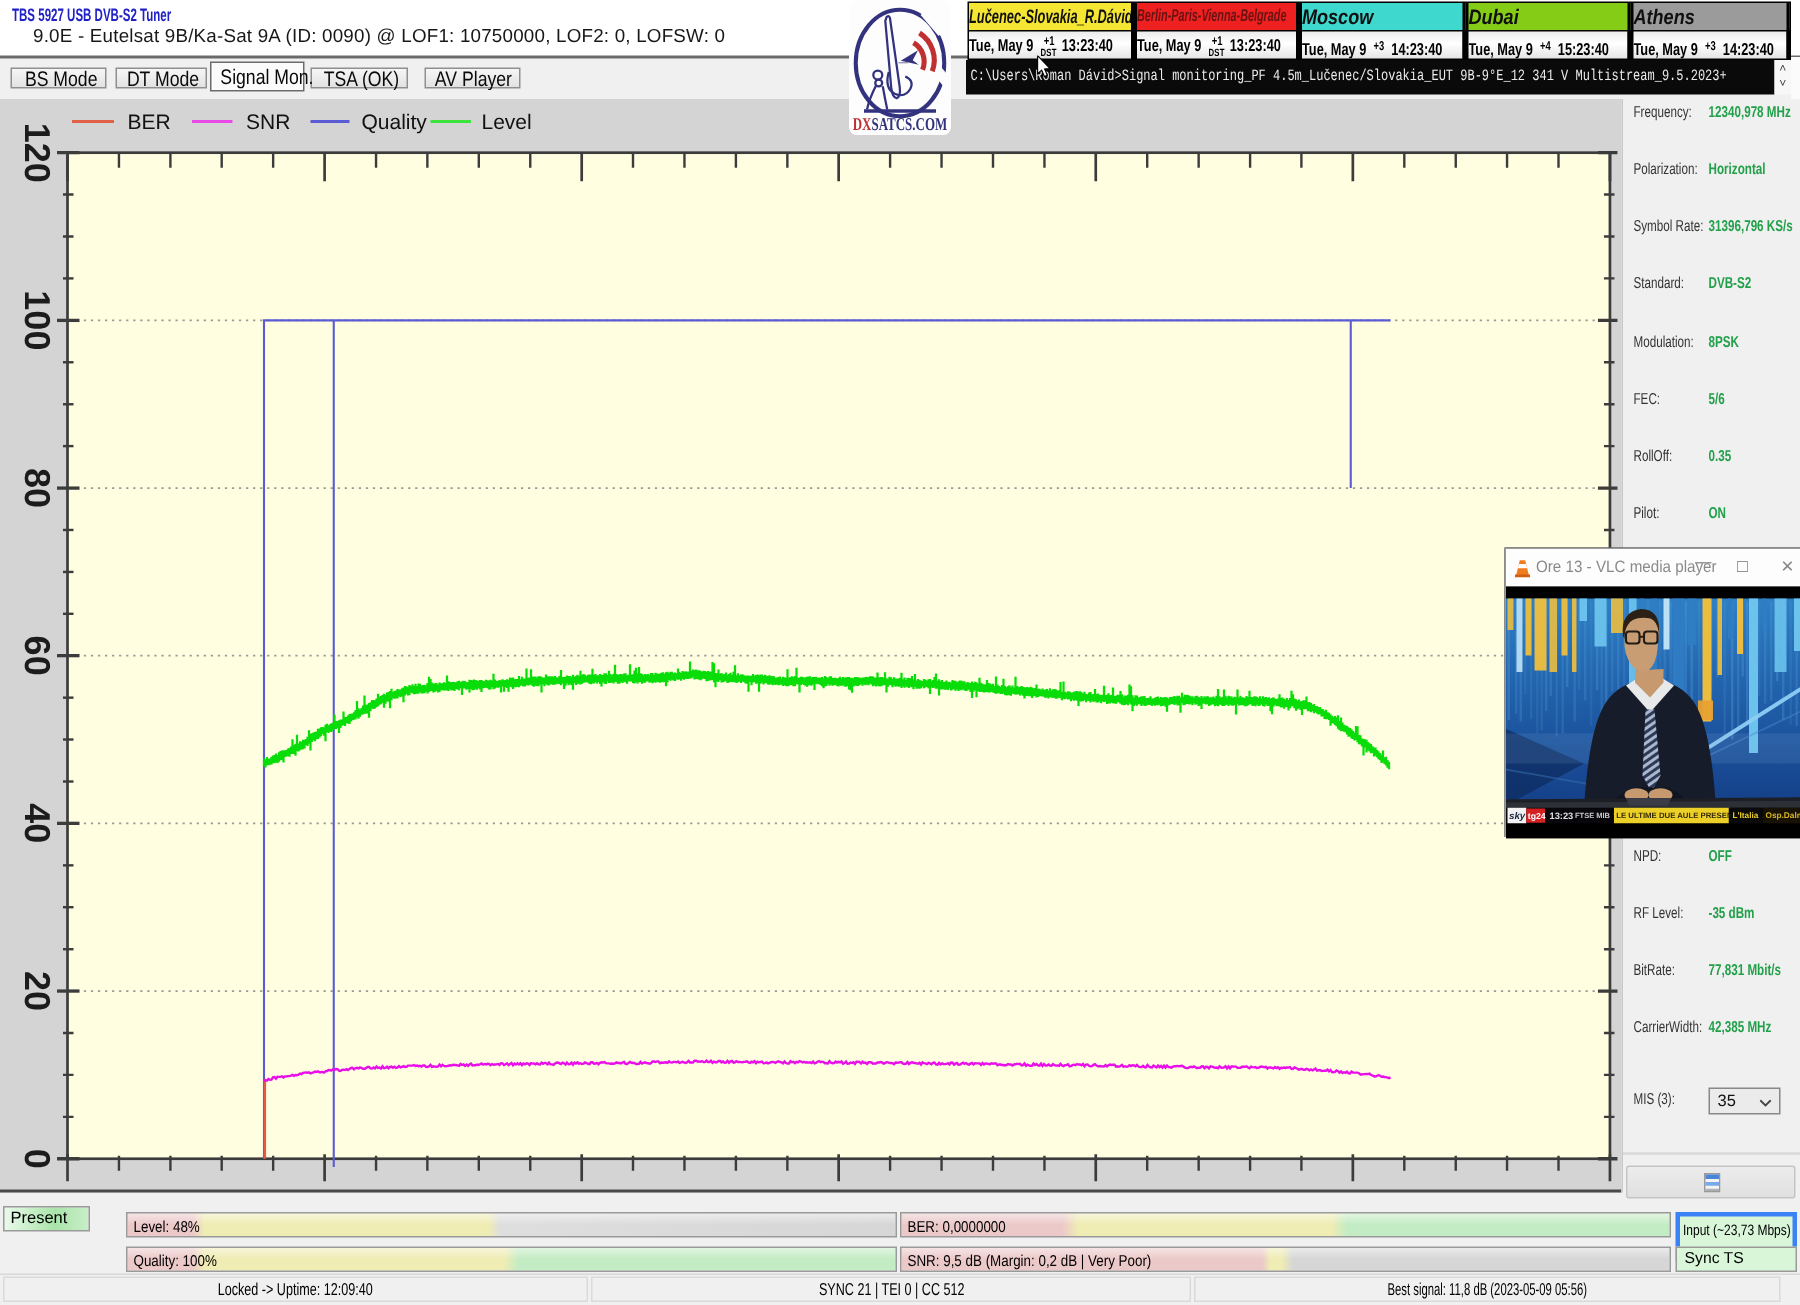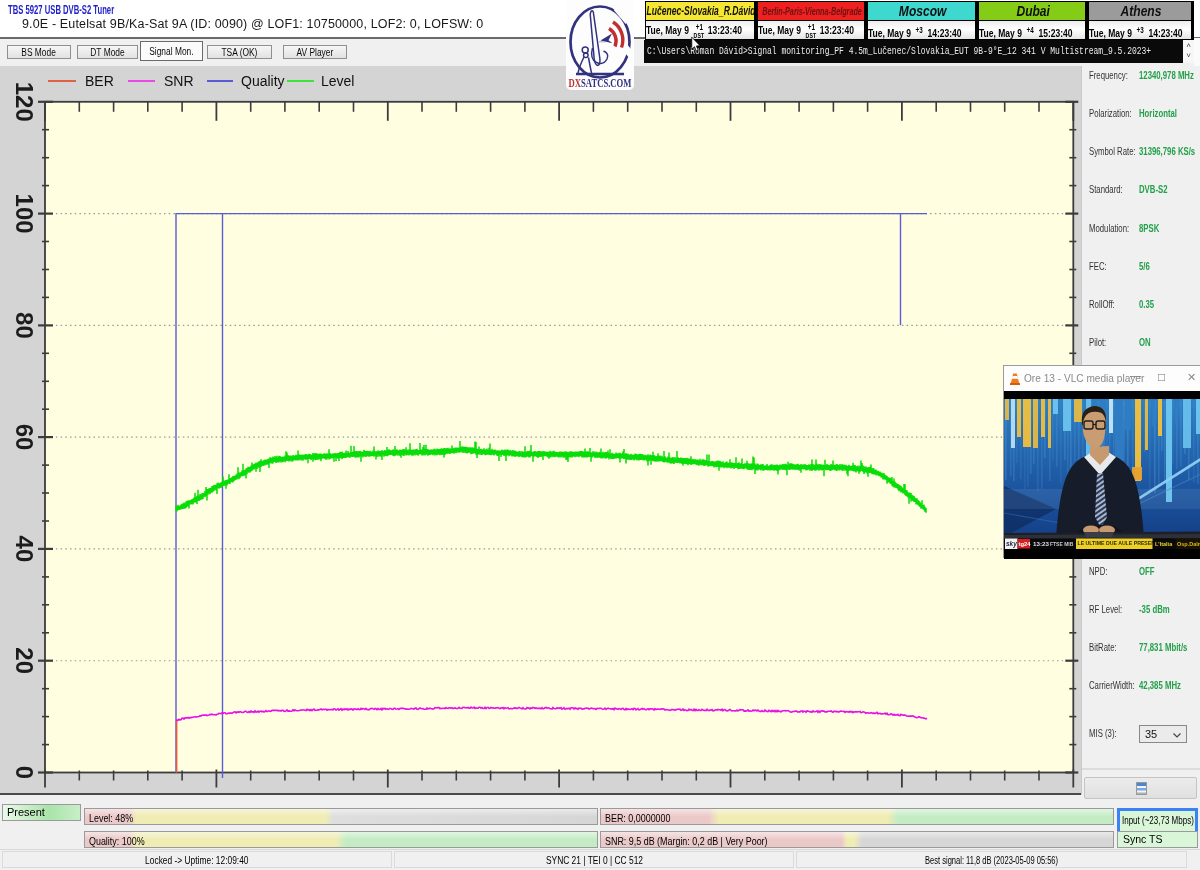--- a/index.html
+++ b/index.html
@@ -12,21 +12,21 @@
 <div class="abs" style="left:8px;top:3px;font-size:12px;font-weight:bold;color:#2121c8;white-space:nowrap;transform:scaleX(0.64);transform-origin:left">TBS 5927 USB DVB-S2 Tuner</div>
 <div class="abs" style="left:22px;top:17px;font-size:12.5px;color:#181818;white-space:nowrap;transform:scaleX(1);transform-origin:left;letter-spacing:0.15px">9.0E - Eutelsat 9B/Ka-Sat 9A (ID: 0090) @ LOF1: 10750000, LOF2: 0, LOFSW: 0</div>
 <div class="abs" style="left:0;top:37px;width:1200px;height:2px;background:#6a6a6a"></div>
 
 <div class="tab abs" style="left:7px;top:44.5px;width:64px"><span>BS Mode</span></div>
 <div class="tab abs" style="left:77px;top:44.5px;width:61px"><span>DT Mode</span></div>
 <div class="tab abs" style="left:207px;top:44.5px;width:65px"><span>TSA (OK)</span></div>
 <div class="tab abs" style="left:283px;top:44.5px;width:64px"><span>AV Player</span></div>
 <div class="tab abs" style="left:140px;top:40.5px;width:63px;height:20px;background:#fbfbfb;z-index:3;line-height:19px;border-color:#6a6a6a"><span>Signal Mon.</span></div>
 <style>
-.tab{height:14px;background:linear-gradient(#f6f6f6,#e2e2e2);border:1px solid #8f8f8f;font-size:10px;color:#0a0a0a;text-align:center;line-height:13px}
+.tab{height:14px;background:linear-gradient(#f6f6f6,#e2e2e2);border:1px solid #8f8f8f;font-size:14px;color:#0a0a0a;text-align:right;line-height:13px}
 .tab>span{display:inline-block;transform:scaleX(0.84);white-space:nowrap}
 </style>
 
 <div class="abs" style="left:0;top:66px;width:1081px;height:729px;background:#d4d4d4;border-bottom:2px solid #4a4a4a"></div>
 <svg class="abs" style="left:0;top:66px" width="1081" height="727" viewBox="0 0 1081 727">
   <rect x="45" y="35.8" width="1028.3" height="670.7" fill="#fffee1" stroke="#3c3c3c" stroke-width="1.8"></rect>
   <g stroke="#9a9a96" stroke-width="1.1" stroke-dasharray="1.5,3.2">
     <line x1="46.5" y1="147.6" x2="1072.5" y2="147.6"></line>
     <line x1="46.5" y1="259.4" x2="1072.5" y2="259.4"></line>
     <line x1="46.5" y1="371.1" x2="1072.5" y2="371.1"></line>
@@ -236,21 +236,21 @@
       <span style="width:147px;transform:scaleX(0.74)">Tue, May 9&nbsp;&nbsp;<span class="stack2">+3</span>&nbsp;&nbsp;14:23:40</span>
     </div>
   <div class="clkt" style="left:334px;width:108px">
       <span style="width:146px;transform:scaleX(0.74)">Tue, May 9&nbsp;&nbsp;<span class="stack2">+4</span>&nbsp;&nbsp;15:23:40</span>
     </div>
   <div class="clkt" style="left:444px;width:104px">
       <span style="width:141px;transform:scaleX(0.74)">Tue, May 9&nbsp;&nbsp;<span class="stack2">+3</span>&nbsp;&nbsp;14:23:40</span>
     </div>
 </div>
 <style>
-.clkh{position:absolute;top:1px;height:18px;color:#101010;font-weight:bold;font-style:italic;text-align:center;line-height:18px;border-right:2px solid #000;overflow:hidden}
+.clkh{position:absolute;top:1px;height:18px;color:#101010;font-weight:bold;font-style:italic;line-height:18px;border-right:2px solid #000;overflow:hidden}
 .clkh>span{display:block;transform-origin:left;white-space:nowrap}
 .clkt{position:absolute;top:20px;height:18px;background:linear-gradient(#ececec,#ffffff 45%,#e4e4e4);color:#000;font-weight:bold;font-size:11.5px;text-align:left;border-right:2px solid #000;overflow:hidden}
 .clkt>span{display:block;transform-origin:left top;white-space:nowrap;position:relative;top:3.5px;line-height:11px}
 .stack{display:inline-block;position:relative;width:16px;height:9px;vertical-align:0}
 .stack i{position:absolute;left:3px;top:-2.5px;font-style:normal;font-size:8.5px;font-weight:bold}
 .stack b{position:absolute;left:0;top:5.5px;font-size:7px;font-weight:bold;letter-spacing:0.2px}
 .stack2{display:inline-block;position:relative;font-size:8.5px;vertical-align:3.5px;letter-spacing:0}
 </style>
 
 <div class="abs" style="left:644px;top:40px;width:539px;height:23px;background:#0a0a0a;overflow:hidden">
@@ -415,21 +415,21 @@
       <text x="73.5" y="154.4" font-size="5.2" font-weight="bold" fill="#332905">LE ULTIME DUE AULE PRESENTATE ALL'ULTIMO G.</text>
       <rect x="149.5" y="147.5" width="21" height="10.5" fill="#0a0a0a"></rect>
       <text x="151" y="154.6" font-size="5.5" font-weight="bold" fill="#ecd028">L'Italia</text>
       <rect x="171.5" y="147.5" width="25.5" height="10.5" fill="#171204"></rect>
       <text x="173" y="154.6" font-size="5.5" font-weight="bold" fill="#d8b820">Osp.Dalm.</text>
     </g>
     <rect x="0" y="158" width="197" height="10" fill="#000"></rect>
   </svg>
 </div>
 
-<div class="abs" style="left:2px;top:804px;width:79px;height:17px;background:linear-gradient(90deg,#eafaea,#a9e4a9 60%,#c9eec9);border:1px solid #9a9a9a;font-size:11px;line-height:15px;padding-left:4px;color:#000">Present</div>
+<div class="abs" style="left:2px;top:804px;width:58px;height:17px;background:linear-gradient(90deg,#eafaea,#a9e4a9 60%,#c9eec9);border:1px solid #9a9a9a;font-size:11px;line-height:15px;padding-left:4px;color:#000">Present</div>
 <div class="abs" style="left:84px;top:808px;width:514px;height:17px;border:1px solid #9a9a9a;background:linear-gradient(rgba(255,255,255,.5),rgba(255,255,255,0) 50%),linear-gradient(90deg,#ecc9c9 0%,#ecc9c9 8.5%,#efecb4 10%,#efecb4 47%,#dedede 48.5%,#d6d6d6 100%);line-height:15px;color:#000"><span class="barlab">Level: 48%</span></div>
 <div class="abs" style="left:600px;top:808px;width:514px;height:17px;border:1px solid #9a9a9a;background:linear-gradient(rgba(255,255,255,.5),rgba(255,255,255,0) 50%),linear-gradient(90deg,#ecc9c9 0%,#ecc9c9 21%,#efecb4 23%,#efecb4 56%,#c4ecc4 58%,#c4ecc4 100%);line-height:15px;color:#000"><span class="barlab">BER: 0,0000000</span></div>
 <div class="abs" style="left:1117px;top:808px;width:81px;height:33px;background:#d9f6d9;border:3px solid #3b82f6;line-height:15px;color:#000;overflow:hidden"><span style="display:inline-block;font-size:10px;transform:scaleX(0.8);transform-origin:left;white-space:nowrap;margin-left:2px">Input (~23,73 Mbps)</span></div>
 <div class="abs" style="left:2px;top:862px;width:79px;height:17px;background:linear-gradient(90deg,#eafaea,#a9e4a9 60%,#c9eec9);border:1px solid #9a9a9a;font-size:11px;line-height:15px;padding-left:4px;color:#000">Lock</div>
 <div class="abs" style="left:84px;top:831px;width:514px;height:17px;border:1px solid #9a9a9a;background:linear-gradient(rgba(255,255,255,.5),rgba(255,255,255,0) 50%),linear-gradient(90deg,#ecc9c9 0%,#ecc9c9 8.5%,#efecb4 10%,#efecb4 49%,#c4ecc4 51%,#c4ecc4 100%);line-height:15px;color:#000"><span class="barlab">Quality: 100%</span></div>
 <div class="abs" style="left:600px;top:831px;width:514px;height:17px;border:1px solid #9a9a9a;background:linear-gradient(rgba(255,255,255,.5),rgba(255,255,255,0) 50%),linear-gradient(90deg,#ecc9c9 0%,#ecc9c9 47%,#efecb4 48%,#efecb4 49.5%,#d6d6d6 51%,#d6d6d6 100%);line-height:15px;color:#000"><span class="barlab">SNR: 9,5 dB (Margin: 0,2 dB | Very Poor)</span></div>
 <div class="abs" style="left:1117px;top:831px;width:81px;height:17px;background:#d9f6d9;border:1px solid #9a9a9a;font-size:10.5px;line-height:15px;padding-left:5px;color:#000">Sync TS</div>
 
 <div class="abs" style="left:0;top:849px;width:1200px;height:21px;background:#f0f0f0;border-top:1px solid #d8d8d8"></div>
 <div class="abs sbp" style="left:2px;top:851px;width:390px"><span>Locked -&gt; Uptime: 12:09:40</span></div>

